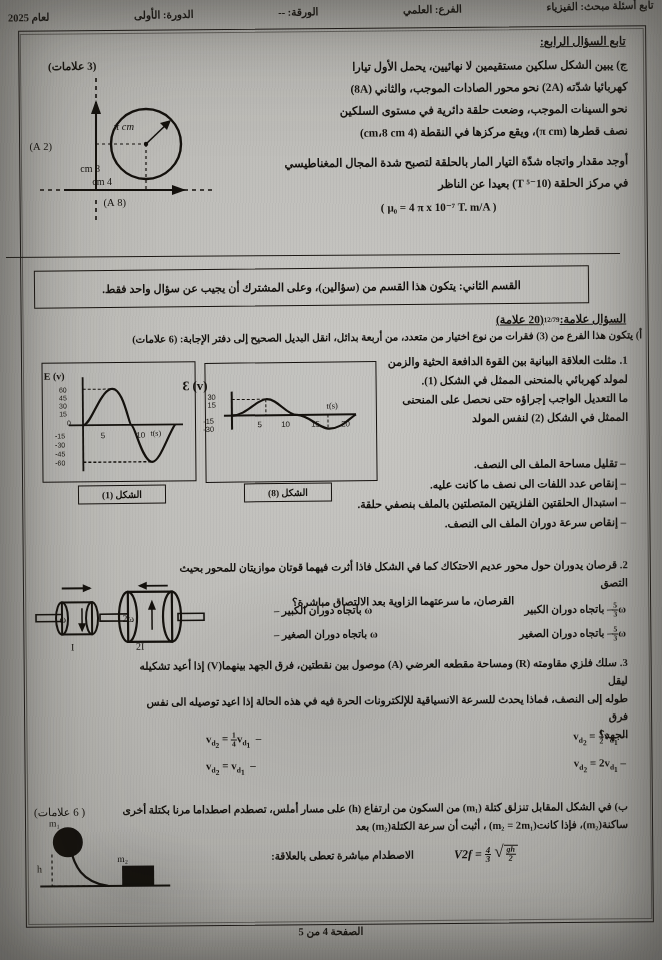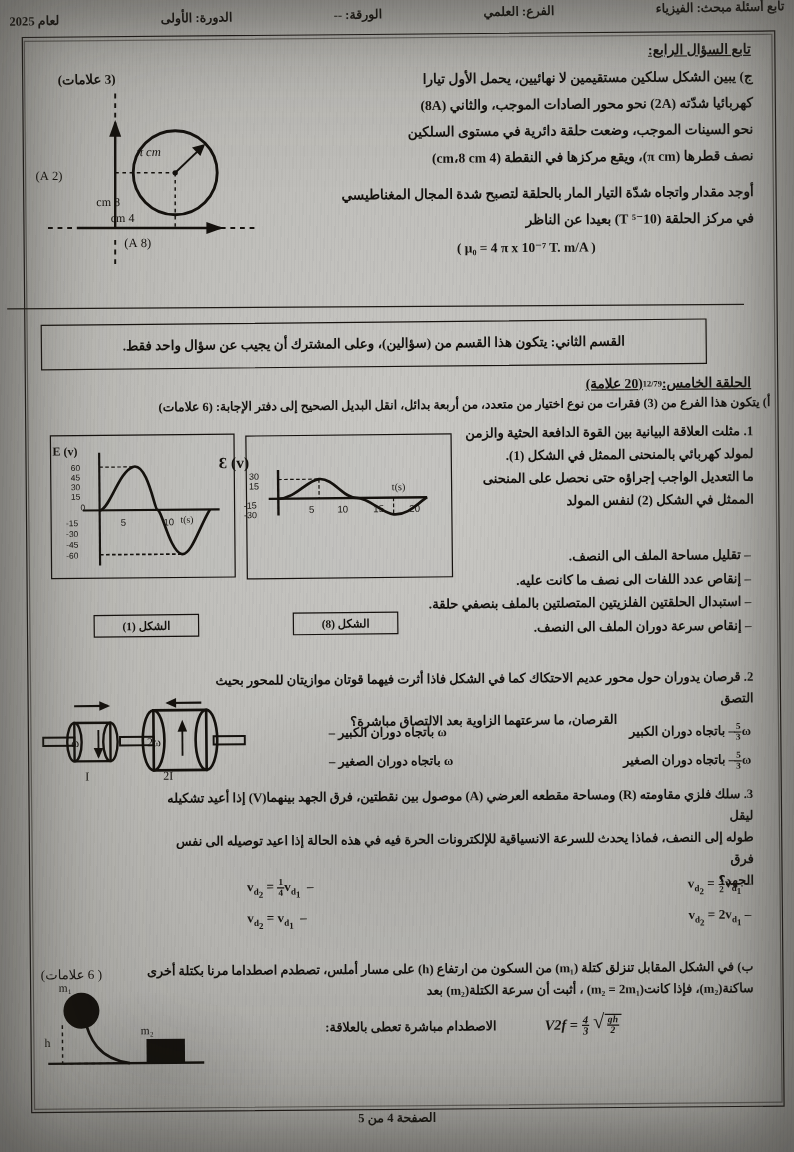--- a/index.html
+++ b/index.html
@@ -122,21 +122,21 @@
 
   
   .figbox{
     position:absolute;border:1.5px solid #15110e;background:rgba(190,189,185,.35);
   }
   .fig1{left:42px;top:362px;width:152px;height:118px;transform:rotate(-.5deg);}
   .fig2{left:205px;top:362px;width:170px;height:118px;transform:rotate(-.6deg);}
   .capbox{
     position:absolute;border:1.4px solid #15110e;height:17px;
     display:flex;align-items:center;justify-content:center;
-    font-size:9.5px;font-weight:bold;margin-top:27px;
+    font-size:9.5px;font-weight:bold;
   }
   .cap1{left:78px;top:485px;width:86px;transform:rotate(-.6deg);}
   .cap2{left:244px;top:483px;width:86px;transform:rotate(-.6deg);}
 
   
   .mcq2{
     position:absolute;right:34px;top:558px;width:450px;font-size:10.7px;
     line-height:17.5px;font-weight:bold;transform:rotate(-.45deg);
   }
   .mcq2 p{margin:0;}
@@ -255,21 +255,21 @@
       <text x="92" y="134" font-family="Liberation Serif, serif" font-size="10.5" fill="#14110d">(8 A)</text>
     </svg>
 
     <div class="divider"></div>
 
     <div class="sec2box">
       <div class="t ar">القسم الثاني: يتكون هذا القسم من (سؤالين)، وعلى المشترك أن يجيب عن سؤال واحد فقط.</div>
     </div>
 
     <div class="q5head ar">
-      <span>الحلقة الخامس:</span><span class="tiny ltr">12/79</span><span>(20 علامة)</span>
+      <span>السؤال علامة:</span><span class="tiny ltr">12/79</span><span>(20 علامة)</span>
     </div>
     <div class="q5a ar">أ) يتكون هذا الفرع من (3) فقرات من نوع اختيار من متعدد، من أربعة بدائل، انقل البديل الصحيح إلى دفتر الإجابة: (6 علامات)</div>
 
     <div class="mcq1 ar">
       <p>1. مثلت العلاقة البيانية بين القوة الدافعة الحثية والزمن</p>
       <p>لمولد كهربائي بالمنحنى الممثل في الشكل (1).</p>
       <p>ما التعديل الواجب إجراؤه حتى نحصل على المنحنى</p>
       <p>الممثل في الشكل (2) لنفس المولد</p>
     </div>
     <div class="opts1 ar">

